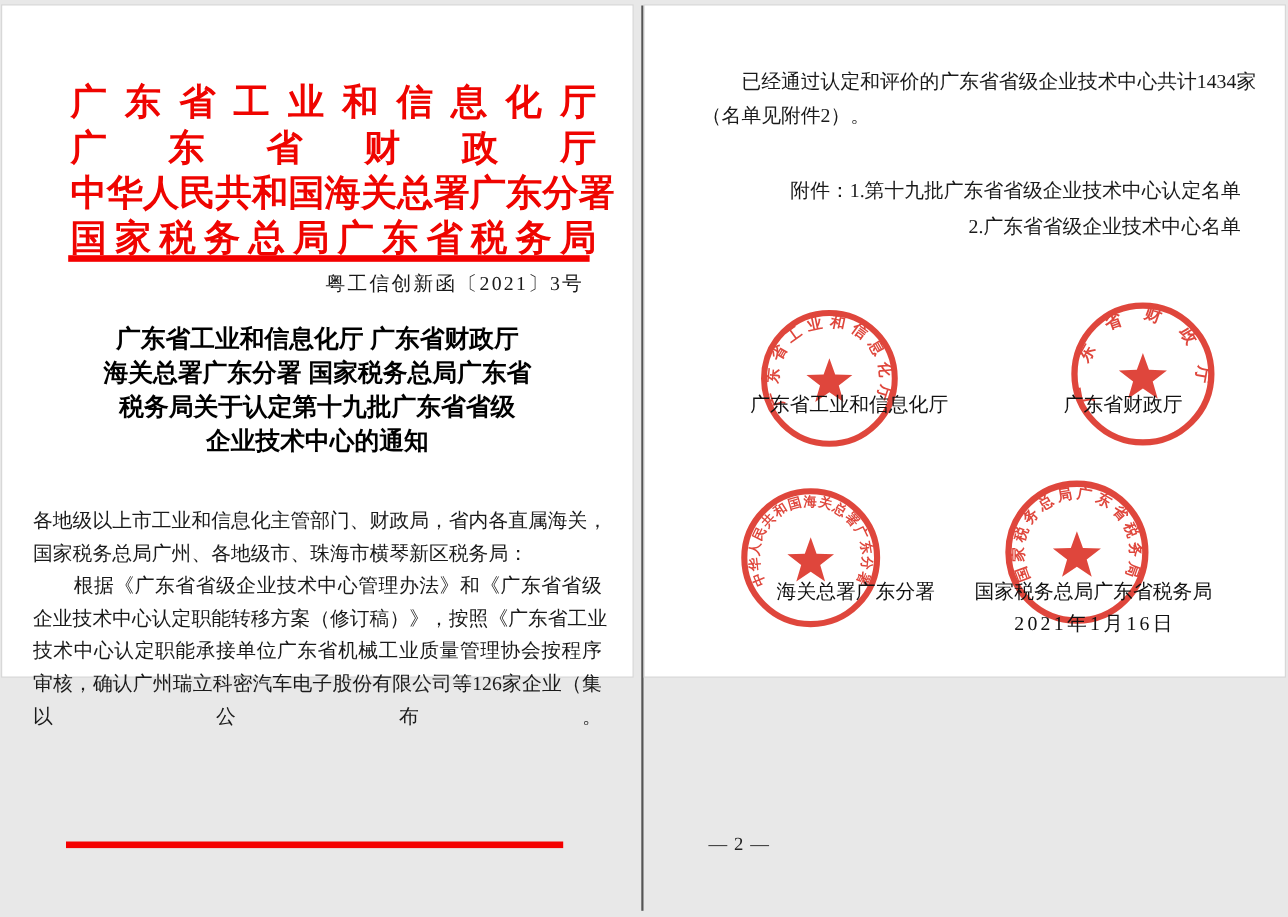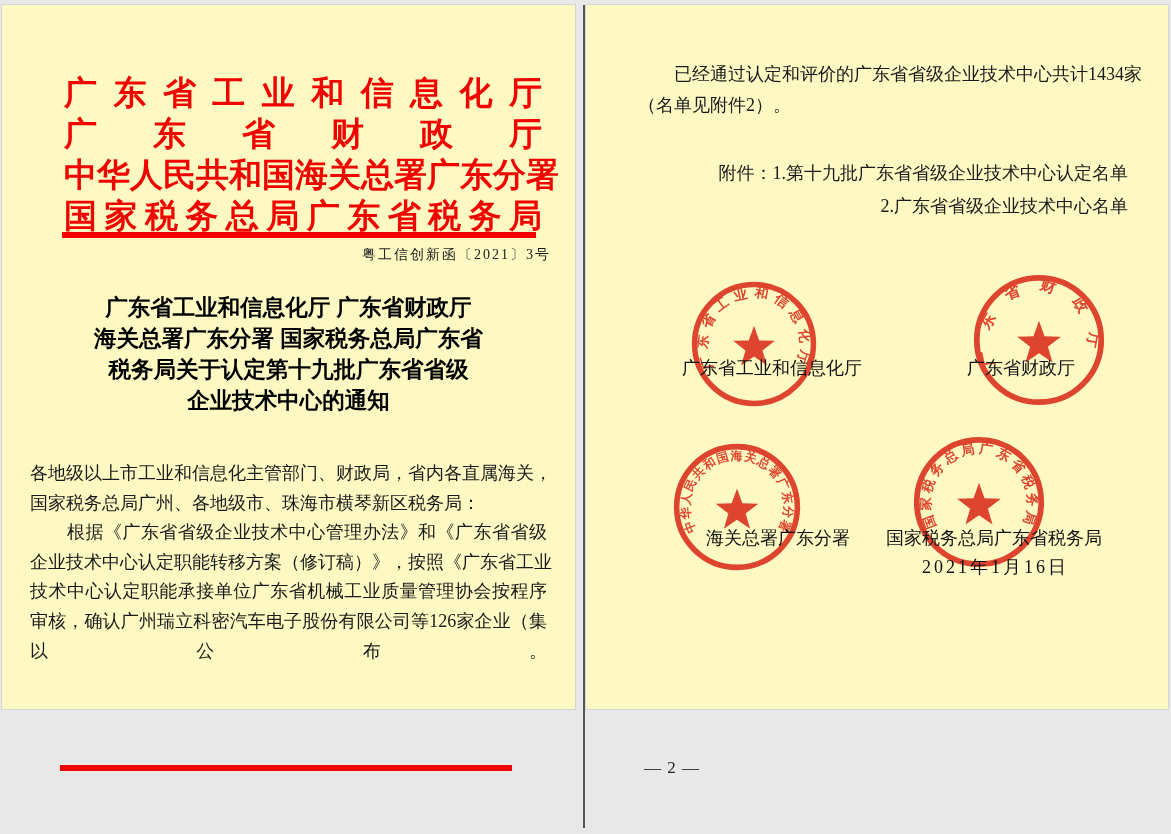--- a/index.html
+++ b/index.html
@@ -3,21 +3,21 @@
 <meta charset="utf-8">
 <style>
   html,body{margin:0;padding:0;}
   body{
     width:1171px;height:834px;position:relative;overflow:hidden;
     background:#e8e8e8;
     font-family:"Liberation Serif","DejaVu Serif",serif;
     color:#1a1a1a;
   }
   .page{
-    position:absolute;top:5px;height:704px;background:#fef9c3;
+    position:absolute;top:5px;height:610px;background:#ffffff;
     box-shadow:0 0 0 1px #d6d6d6;
   }
   #page-left{left:2px;width:573px;}
   #page-right{left:586px;width:582px;}
   .page-divider{
     position:absolute;left:583px;top:5px;width:2px;height:823px;background:#555555;
   }
 
   
   .letterhead{
@@ -26,22 +26,22 @@
   .letterhead .head-line{
     font-size:33px;line-height:41px;font-weight:bold;color:#ef0400;
     text-align:justify;text-align-last:justify;
     font-family:"Liberation Sans","DejaVu Sans",sans-serif;
     white-space:nowrap;
   }
   .red-rule-top{
     position:absolute;top:227px;left:60px;width:474px;height:6px;background:#f40000;
   }
   .doc-number{
-    position:absolute;top:241px;right:24px;
-    font-size:14px;letter-spacing:2px;color:#1a1a1a;
+    position:absolute;top:241px;right:44px;
+    font-size:18px;letter-spacing:2px;color:#1a1a1a;
   }
   .doc-title{
     position:absolute;top:287px;left:30px;width:513px;
     text-align:center;font-weight:bold;font-size:22.5px;line-height:31px;
     font-family:"Liberation Sans","DejaVu Sans",sans-serif;color:#000;
   }
   .left-body{
     position:absolute;top:454px;left:28px;width:517px;
     font-size:18px;line-height:29.6px;
   }

